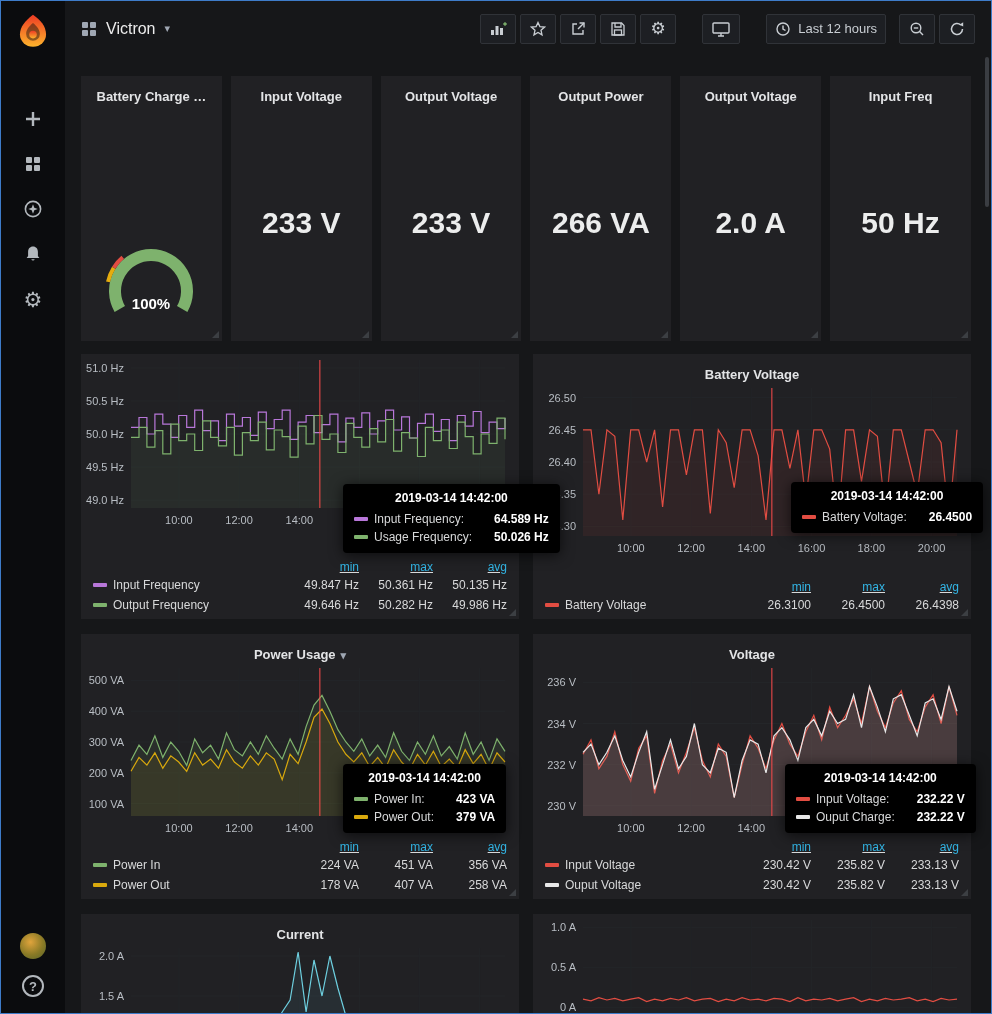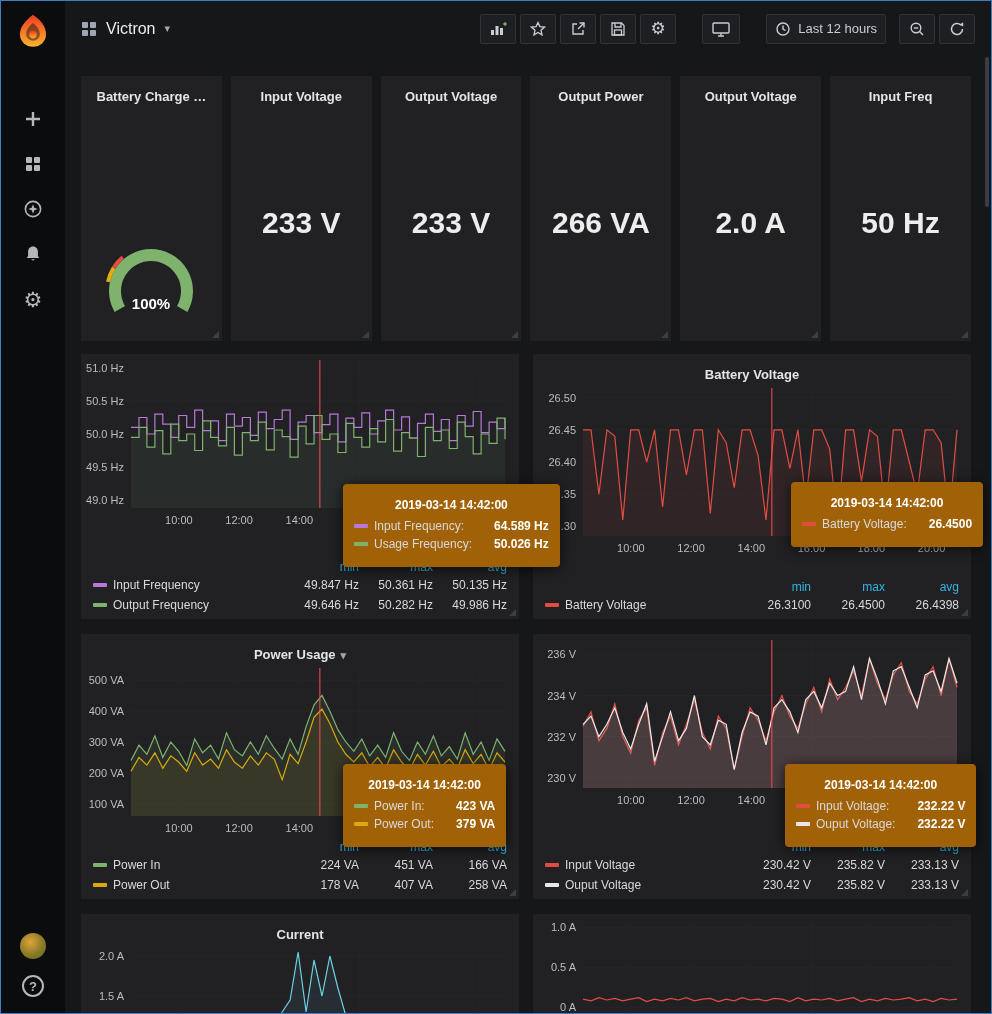--- a/index.html
+++ b/index.html
@@ -40,26 +40,26 @@
   .panel-title{height:28px;display:flex;align-items:flex-end;justify-content:center;font-size:13px;font-weight:bold;color:#e3e4e6;gap:5px;cursor:pointer;flex-shrink:0;}
   .stat-value{flex:1;display:flex;align-items:center;justify-content:center;font-size:30px;font-weight:bold;color:#eceded;}
   .gauge{flex:1;display:flex;align-items:flex-end;justify-content:center;}
   .gauge-val{fill:#ffffff;font-size:15px;font-weight:bold;font-family:"Liberation Sans",sans-serif;}
 
   
   .chart-plot{height:176px;position:relative;flex-shrink:0;}
   text.tick{fill:#b9bec4;font-size:11px;font-family:"Liberation Sans",sans-serif;}
   .legend{position:absolute;left:12px;right:12px;bottom:4px;}
   .lg-row{display:grid;grid-template-columns:1fr 74px 74px 74px;height:20px;align-items:center;font-size:12px;color:#d8d9da;}
-  .lg-head{height:16px;}
+  .lg-head{height:16px;text-decoration:underline;}
   .lg-h{text-align:right;color:#33b5e5;cursor:pointer;}
   .lg-v{text-align:right;}
   .lg-name{display:flex;align-items:center;gap:6px;cursor:pointer;}
   .swatch{display:inline-block;width:14px;height:4px;border-radius:1px;flex-shrink:0;}
-  .tooltip{position:absolute;z-index:10;background:#a16207;border-radius:4px;padding:14px 11px;font-size:12px;box-shadow:0 2px 14px rgba(0,0,0,.65);white-space:nowrap;}
+  .tooltip{position:absolute;z-index:10;background:#000000;border-radius:4px;padding:7px 11px;font-size:12px;box-shadow:0 2px 14px rgba(0,0,0,.65);white-space:nowrap;}
   .tt-time{font-weight:bold;color:#fff;text-align:center;margin-bottom:5px;}
   .tt-row{display:flex;align-items:center;gap:6px;height:18px;color:#d8d9da;}
   .tt-label{color:#d8d9da;}
   .tt-value{margin-left:auto;padding-left:16px;font-weight:bold;color:#fff;}
 
   .scrollbar{position:absolute;top:56px;right:2px;width:4px;bottom:2px;}
   .scroll-thumb{width:4px;height:150px;background:#3a3d42;border-radius:2px;cursor:grab;}
 </style>
 </head>
 <body>
@@ -422,21 +422,21 @@
               <div class="lg-row lg-head">
                 <span></span>
                 <span class="lg-h">min</span>
                 <span class="lg-h">max</span>
                 <span class="lg-h">avg</span>
               </div>
               <div class="lg-row">
                 <span class="lg-name"><i class="swatch" style="background:#7eb26d"></i>Power In</span>
                 <span class="lg-v">224 VA</span>
                 <span class="lg-v">451 VA</span>
-                <span class="lg-v">166 VA</span>
+                <span class="lg-v">356 VA</span>
               </div>
               <div class="lg-row">
                 <span class="lg-name"><i class="swatch" style="background:#d9a90d"></i>Power Out</span>
                 <span class="lg-v">178 VA</span>
                 <span class="lg-v">407 VA</span>
                 <span class="lg-v">258 VA</span>
               </div>
             </div>
           <div class="tooltip" style="left: 262px; top: 130px;">
               <div class="tt-time">2019-03-14 14:42:00</div>
@@ -446,20 +446,23 @@
                 <span class="tt-value">423 VA</span>
               </div>
               <div class="tt-row">
                 <i class="swatch" style="background:#d9a90d"></i>
                 <span class="tt-label">Power Out:</span>
                 <span class="tt-value">379 VA</span>
               </div>
             </div>
         </div>
         <div class="panel">
+          <div class="panel-title">
+              <span>Voltage</span>
+            </div>
           <div class="chart-plot"><svg width="438" height="176">
                 <line x1="50" x2="424" y1="20.38888888888868" y2="20.38888888888868" stroke="#242629"></line>
                 <text x="43" y="24.38888888888868" text-anchor="end" class="tick">236 V</text>
                 <line x1="50" x2="424" y1="61.49999999999985" y2="61.49999999999985" stroke="#242629"></line>
                 <text x="43" y="65.49999999999986" text-anchor="end" class="tick">234 V</text>
                 <line x1="50" x2="424" y1="102.61111111111103" y2="102.61111111111103" stroke="#242629"></line>
                 <text x="43" y="106.61111111111103" text-anchor="end" class="tick">232 V</text>
                 <line x1="50" x2="424" y1="143.7222222222222" y2="143.7222222222222" stroke="#242629"></line>
                 <text x="43" y="147.7222222222222" text-anchor="end" class="tick">230 V</text>
                 <line x1="97.872" x2="97.872" y1="6" y2="154" stroke="#222427"></line>
@@ -502,21 +505,21 @@
             </div>
           <div class="tooltip" style="left: 252px; top: 130px;">
               <div class="tt-time">2019-03-14 14:42:00</div>
               <div class="tt-row">
                 <i class="swatch" style="background:#e24d42"></i>
                 <span class="tt-label">Input Voltage:</span>
                 <span class="tt-value">232.22 V</span>
               </div>
               <div class="tt-row">
                 <i class="swatch" style="background:#e8e8e8"></i>
-                <span class="tt-label">Ouput Voltage:</span>
+                <span class="tt-label">Ouput Charge:</span>
                 <span class="tt-value">232.22 V</span>
               </div>
             </div>
         </div>
       </div>
 
       <div class="row charts">
         <div class="panel">
           <div class="panel-title">
               <span>Current</span>

